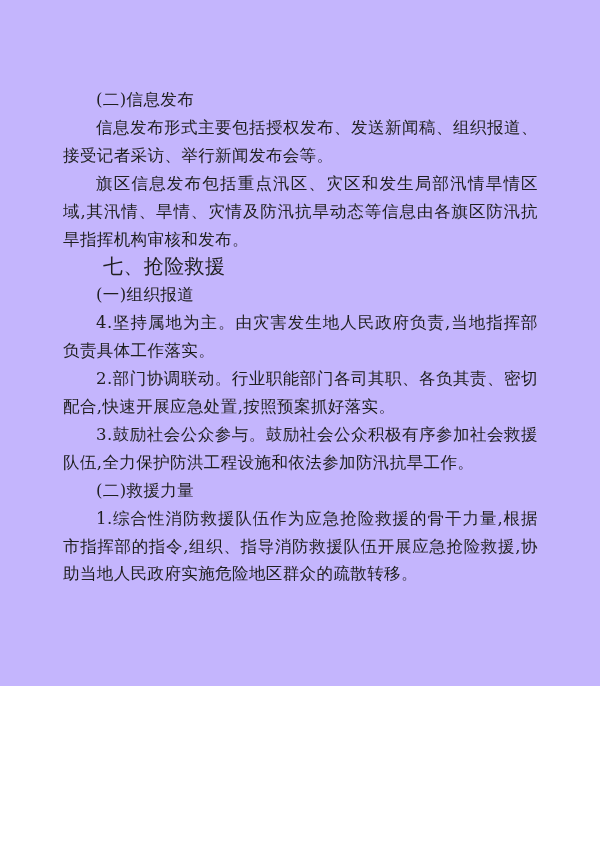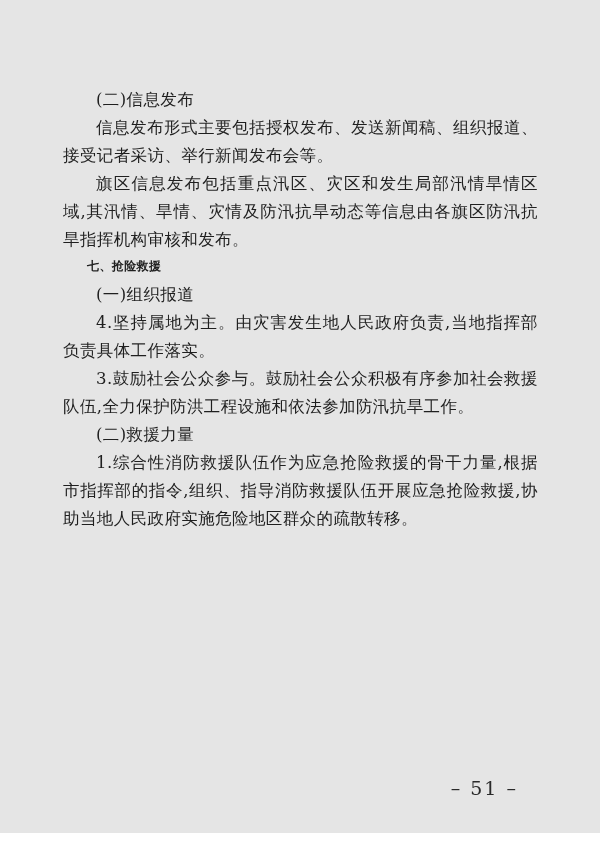--- a/index.html
+++ b/index.html
@@ -4,44 +4,44 @@
 <style>
   * { margin: 0; padding: 0; box-sizing: border-box; }
   html, body {
     width: 600px;
     background: #ffffff;
     font-family: "DejaVu Serif", "Liberation Serif", serif;
   }
   .page {
     position: relative;
     width: 600px;
-    height: 833px;
-    background: #e5e5e5;
+    height: 686px;
+    background: #c4b5fd;
     overflow: hidden;
   }
   .content {
     position: absolute;
     top: 86px;
     left: 63px;
     width: 475px;
     color: #1f1f1f;
     font-size: 16.5px;
     line-height: 27.9px;
     text-align: justify;
     letter-spacing: 0.4px;
   }
   .para {
     text-indent: 2em;
     margin: 0;
   }
   .heading-l1 {
     text-indent: 2em;
-    font-weight: bold;
+    font-weight: normal;
     font-family: "DejaVu Sans", "Liberation Sans", sans-serif;
-    font-size: 12px;
+    font-size: 20px;
   }
   .heading-l2 {
     text-indent: 2em;
     font-style: normal;
   }
   .page-footer {
     position: absolute;
     top: 777px;
     right: 82px;
     color: #2a2a2a;
@@ -55,20 +55,21 @@
 
 <div class="page">
 
   <div class="content">
     <p class="heading-l2">(二)信息发布</p>
     <p class="para">信息发布形式主要包括授权发布、发送新闻稿、组织报道、接受记者采访、举行新闻发布会等。</p>
     <p class="para">旗区信息发布包括重点汛区、灾区和发生局部汛情旱情区域,其汛情、旱情、灾情及防汛抗旱动态等信息由各旗区防汛抗旱指挥机构审核和发布。</p>
     <p class="heading-l1">七、抢险救援</p>
     <p class="heading-l2">(一)组织报道</p>
     <p class="para">4.坚持属地为主。由灾害发生地人民政府负责,当地指挥部负责具体工作落实。</p>
+    <p class="para">2.部门协调联动。行业职能部门各司其职、各负其责、密切配合,快速开展应急处置,按照预案抓好落实。</p>
     <p class="para">3.鼓励社会公众参与。鼓励社会公众积极有序参加社会救援队伍,全力保护防洪工程设施和依法参加防汛抗旱工作。</p>
     <p class="heading-l2">(二)救援力量</p>
     <p class="para">1.综合性消防救援队伍作为应急抢险救援的骨干力量,根据市指挥部的指令,组织、指导消防救援队伍开展应急抢险救援,协助当地人民政府实施危险地区群众的疏散转移。</p>
   </div>
 
   <div class="page-footer">– 51 –</div>
 
 </div>
 
 </body></html>

